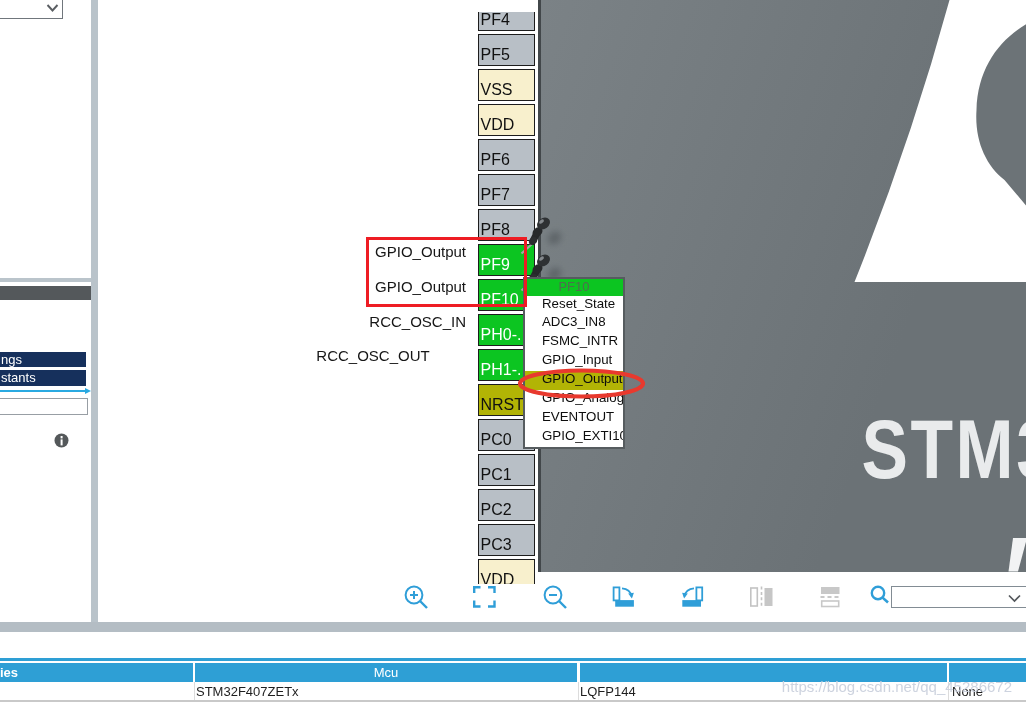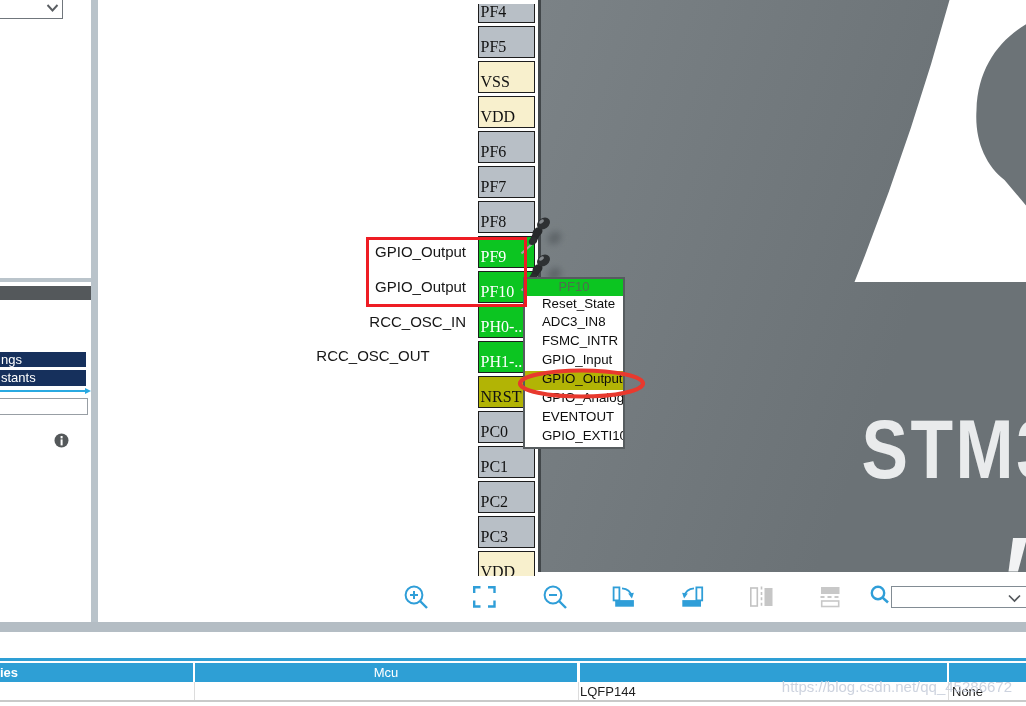--- a/index.html
+++ b/index.html
@@ -59,21 +59,21 @@
   <svg class="abs" style="left:540.5px;top:0;" width="485.5" height="571.5" viewBox="0 0 485.5 571.5">
     <path d="M408.5 0 L485.5 0 L485.5 282 L313.5 282 Q 370 141 408.5 0 Z" fill="#fff"></path>
 
     <path d="M485.5 24 C 458.5 40 436.5 68 435.5 110 C 433.5 140 444.5 165 463.5 180 L 485.5 206 Z" fill="#6c7377"></path>
 
     <text x="0" y="0" transform="translate(320.5 477.5) scale(0.84 1)" letter-spacing="3" font-family="Liberation Sans, sans-serif" font-weight="bold" font-size="83px" fill="#e9ebec">STM3</text>
 
     <path d="M472 538 L485.5 538 L485.5 540 L477 571.5 L467.5 571.5 Z" fill="#f2f3f4"></path>
   </svg>
 
-  <div class="abs" style="left:0;top:4px;width:537px;height:571.5px;overflow:hidden;font-family:Liberation Serif, serif;">
+  <div class="abs" style="left:0;top:12px;width:537px;height:571.5px;overflow:hidden;">
 
     <div class="pin gray" style="top:-13.5px;">PF4</div>
 
     <div class="pin gray" style="top:21.5px;">PF5</div>
 
     <div class="pin khaki" style="top:56.5px;">VSS</div>
 
     <div class="pin khaki" style="top:91.5px;">VDD</div>
 
     <div class="pin gray" style="top:126.5px;">PF6</div>
@@ -224,20 +224,21 @@
 
   <div class="abs" style="left:577px;top:662.5px;width:2.5px;height:19px;background:#fff;"></div>
 
   <div class="abs" style="left:946.8px;top:662.5px;width:2.5px;height:19px;background:#fff;"></div>
 
   <div class="abs" style="left:0;top:662.5px;width:100px;height:28px;line-height:19px;color:#fff;font-size:13px;font-weight:bold;">ies</div>
 
   <div class="abs" style="left:195px;top:662.5px;width:382px;height:19px;line-height:19px;color:#fff;font-size:13px;text-align:center;">Mcu</div>
 
 
+  <div class="abs" style="left:196px;top:681.5px;width:300px;height:19px;line-height:19px;color:#1e1e1e;font-size:13px;">STM32F407ZETx</div>
 
   <div class="abs" style="left:580px;top:681.5px;width:200px;height:19px;line-height:19px;color:#1e1e1e;font-size:13px;">LQFP144</div>
 
   <div class="abs" style="left:952px;top:681.5px;width:70px;height:19px;line-height:19px;color:#1e1e1e;font-size:13px;">None</div>
 
   <div class="abs" style="left:193.5px;top:681.5px;width:1px;height:19px;background:#dcdcdc;"></div>
 
   <div class="abs" style="left:578px;top:681.5px;width:1px;height:19px;background:#dcdcdc;"></div>
 
   <div class="abs" style="left:947.5px;top:681.5px;width:1px;height:19px;background:#dcdcdc;"></div>

